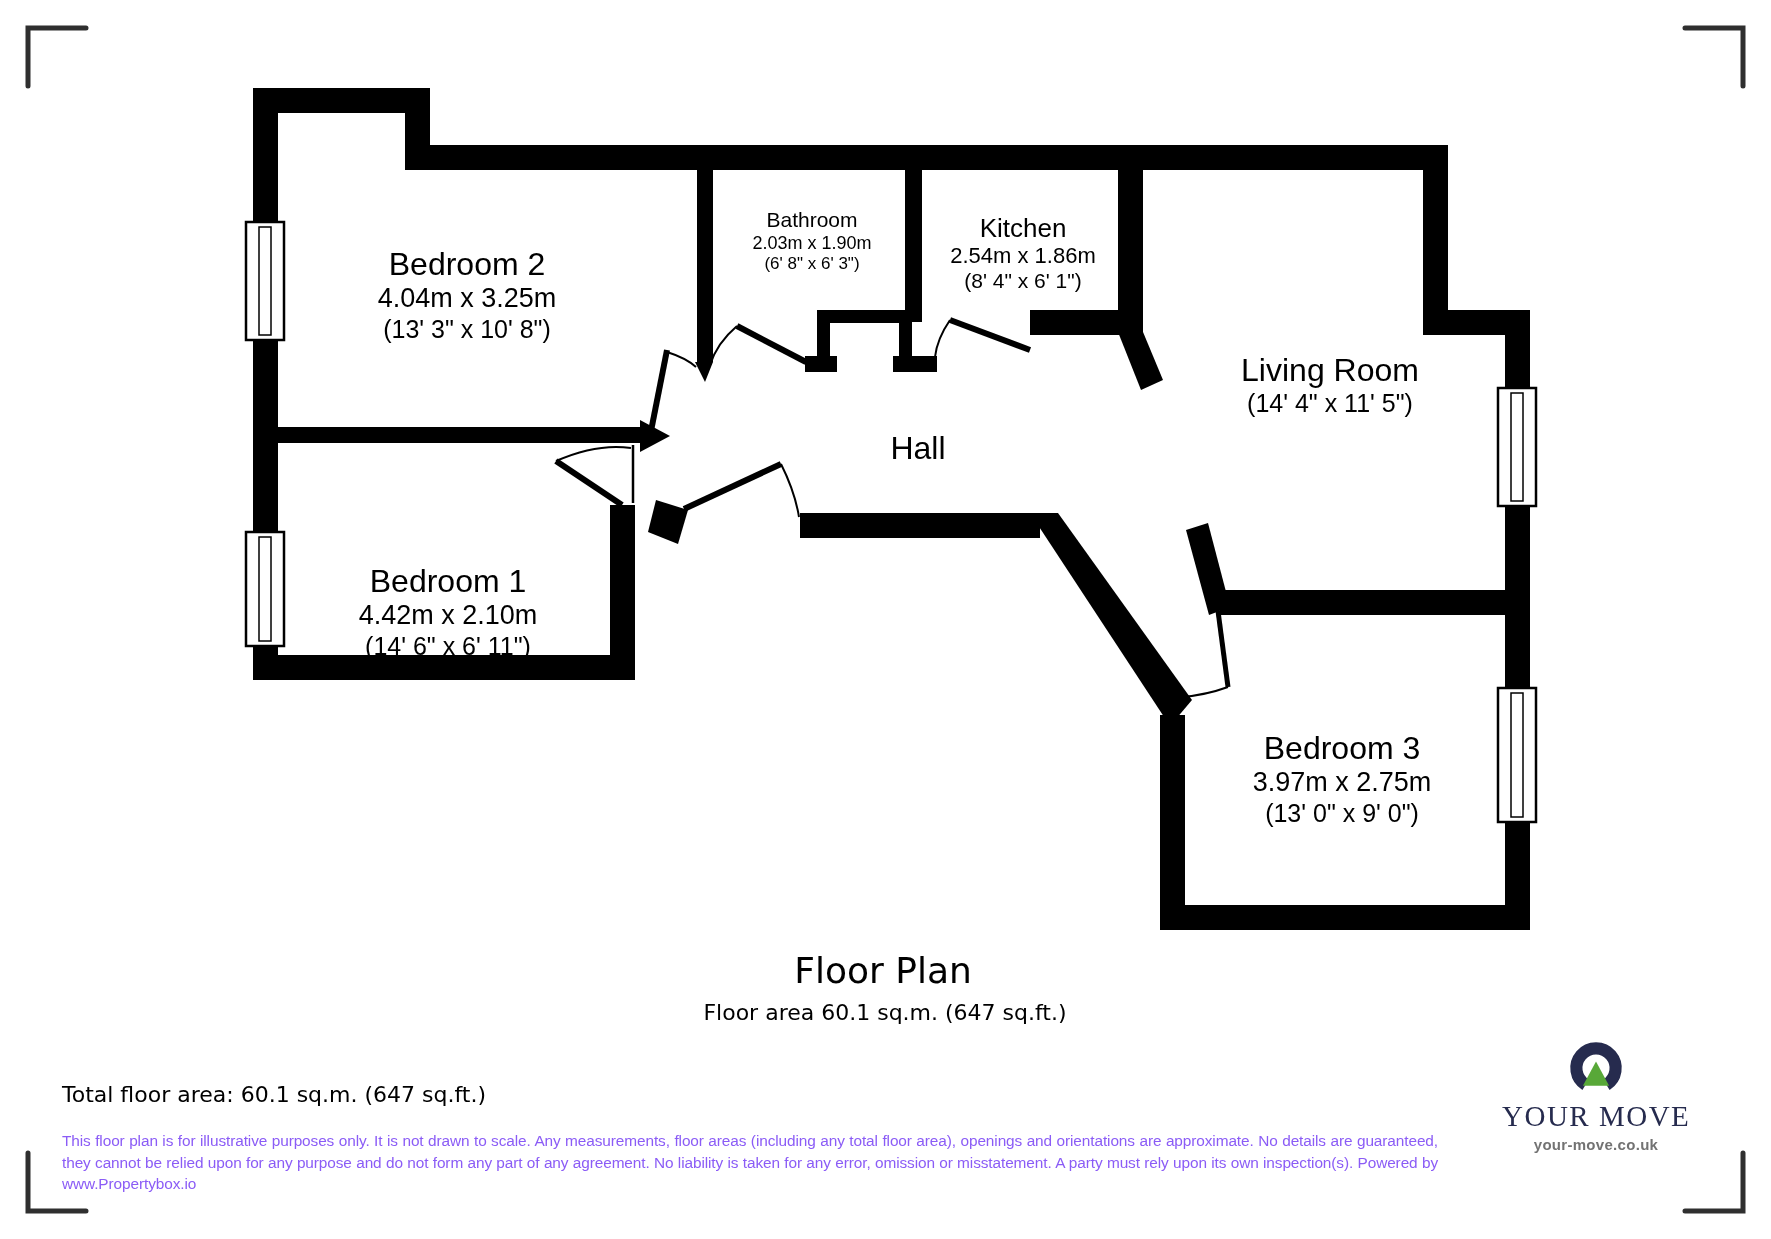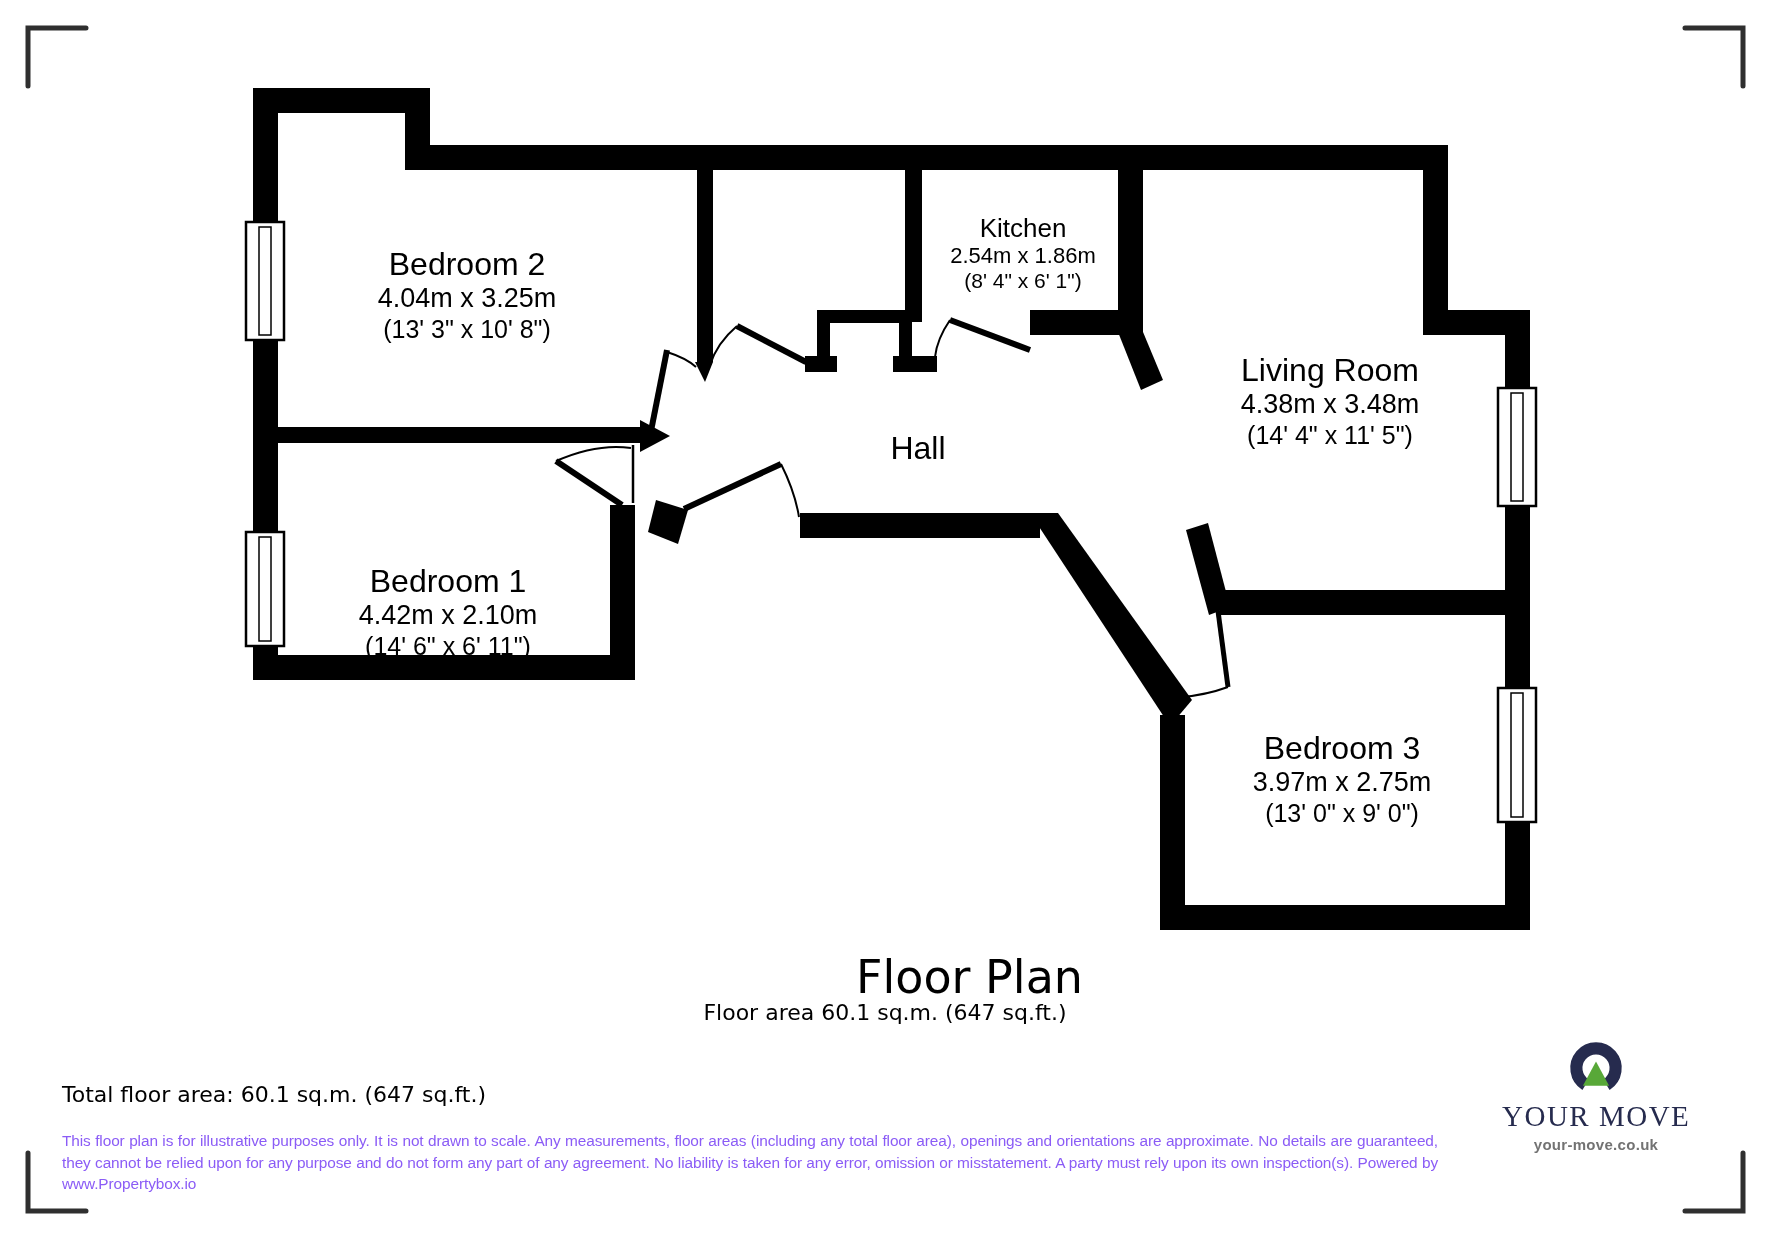--- a/index.html
+++ b/index.html
@@ -16,22 +16,22 @@
   .room-bath .rl-dim{font-size:18px;}
   .room-bath .rl-imp{font-size:17px;}
   .room-kitchen{left:898px;top:213px;width:250px;}
   .room-kitchen .rl-name{font-size:26px;}
   .room-kitchen .rl-dim{font-size:22px;}
   .room-kitchen .rl-imp{font-size:21px;}
   .room-lr{left:1155px;top:352px;width:350px;}
   .room-b1{left:298px;top:563px;width:300px;}
   .room-hall{left:843px;top:430px;width:150px;}
   .room-b3{left:1192px;top:730px;width:300px;}
-  .plan-title{position:absolute;left:683px;top:950px;width:400px;text-align:right;
-              font-family:"DejaVu Sans",sans-serif;font-size:46px;}
+  .plan-title{position:absolute;left:683px;top:950px;width:400px;text-align:center;
+              font-family:"DejaVu Sans",sans-serif;font-size:36px;}
   .plan-subtitle{position:absolute;left:585px;top:1000px;width:600px;text-align:center;
               font-family:"DejaVu Sans",sans-serif;font-size:22px;}
   .total-area{position:absolute;left:62px;top:1082px;
               font-family:"DejaVu Sans",sans-serif;font-size:22px;}
   .disclaimer{position:absolute;left:62px;top:1130px;width:1376px;
               font-size:15.4px;line-height:21.5px;text-align:justify;color:#8b5cf6;
               letter-spacing:-0.1px;}
   .logo{position:absolute;left:1502px;top:1040px;width:188px;text-align:center;}
   .logo-mark{display:block;margin:0 auto;}
   .logo-name{font-family:Liberation Serif, serif;font-size:29px;letter-spacing:1.5px;
@@ -122,28 +122,32 @@
         <rect x="1511" y="693" width="12" height="124" stroke-width="1.5"></rect>
       </g>
     </g>
   </svg>
 
   <div class="room-label room-b2">
     <div class="rl-name">Bedroom 2</div>
     <div class="rl-dim">4.04m x 3.25m</div>
     <div class="rl-imp">(13' 3" x 10' 8")</div>
   </div>
+  <div class="room-label room-bath">
+    <div class="rl-name">Bathroom</div>
+    <div class="rl-dim">2.03m x 1.90m</div>
+    <div class="rl-imp">(6' 8" x 6' 3")</div>
+  </div>
   <div class="room-label room-kitchen">
     <div class="rl-name">Kitchen</div>
     <div class="rl-dim">2.54m x 1.86m</div>
     <div class="rl-imp">(8' 4" x 6' 1")</div>
   </div>
   <div class="room-label room-lr">
     <div class="rl-name">Living Room</div>
-    <div class="rl-dim">4.38m x 3.48m</div>
     <div class="rl-imp">(14' 4" x 11' 5")</div>
   </div>
   <div class="room-label room-b1">
     <div class="rl-name">Bedroom 1</div>
     <div class="rl-dim">4.42m x 2.10m</div>
     <div class="rl-imp">(14' 6" x 6' 11")</div>
   </div>
   <div class="room-label room-hall">
     <div class="rl-name">Hall</div>
   </div>

